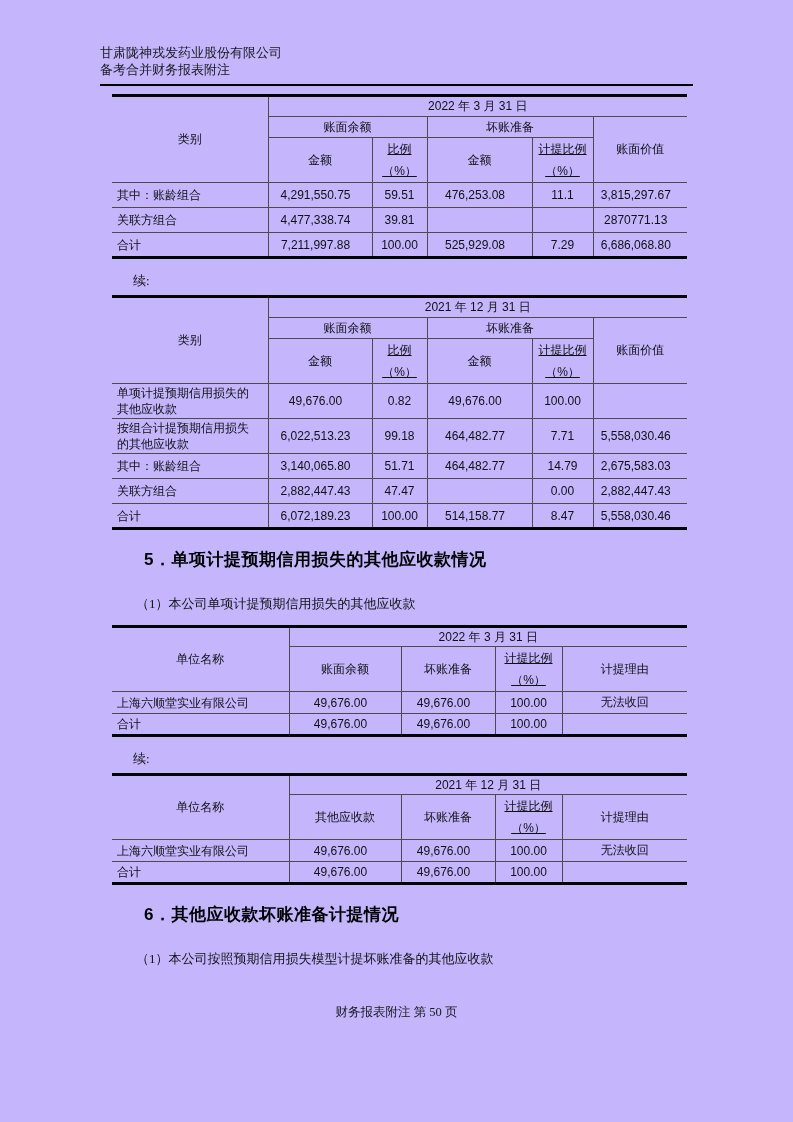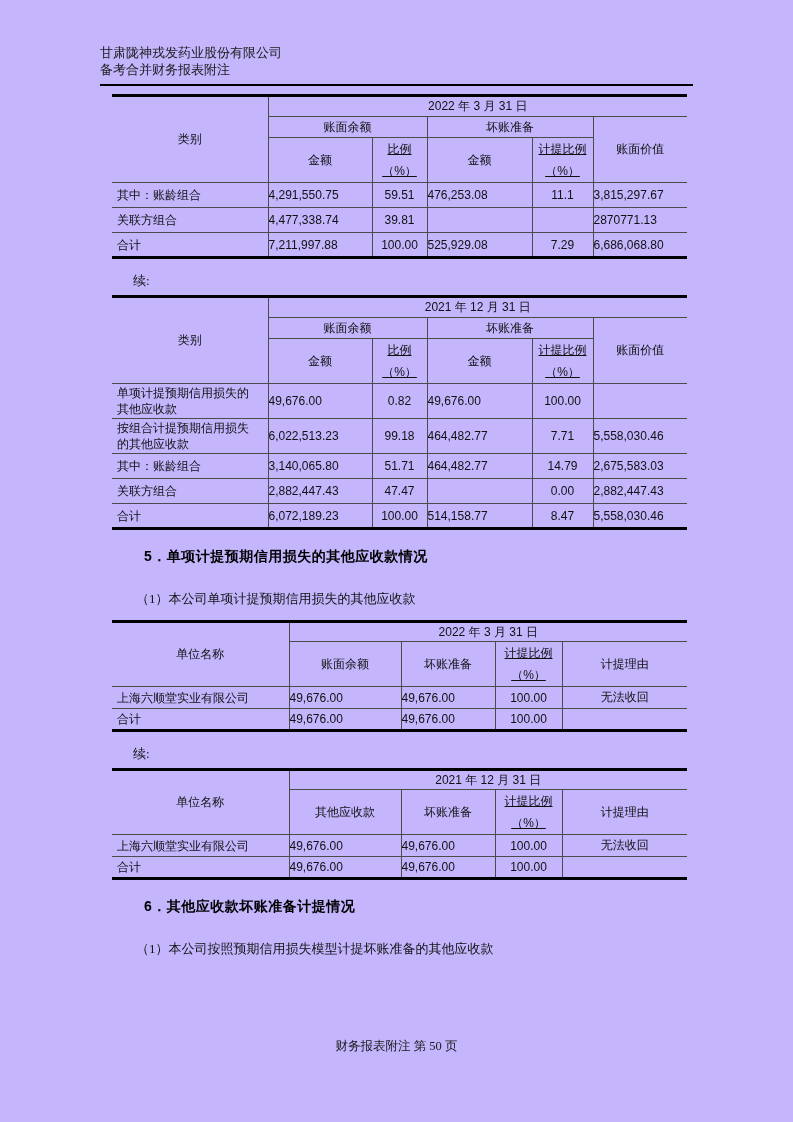--- a/index.html
+++ b/index.html
@@ -32,48 +32,48 @@
   }
   th,td {
     border-left:1px solid #4b4b4b;
     border-top:1px solid #4b4b4b;
     font-weight:normal; vertical-align:middle; text-align:center;
     overflow:hidden;
   }
   .no-l { border-left:none; }
   .pre { white-space:pre-line; line-height:22px;text-decoration:underline; }
   .lbl { text-align:left; padding-left:5px; white-space:pre-line; line-height:16px; }
-  .num { text-align:left; padding-right:9px; }
+  .num { text-align:center; padding-right:9px; }
   .ctr { text-align:left; }
   tr.hr1 > * { height:21px; }
   tr.hr2 > * { height:21px; }
   tr.hr3 > * { height:37px; }
   tr.br  > * { height:25px; }
   tr.brt > * { height:35px; }
   tr.hu1 > * { height:20px; }
   tr.hu2 > * { height:38px; }
   tr.bu  > * { height:22px;margin-left:36px; }
 
   .t1 { margin-top:8px; }
   .continued {
     font-family:"Liberation Serif","DejaVu Serif",serif;
     font-size:13px; margin:13px 0 5px 33px;
   }
   .t2 { margin-top:0; }
   .sec-heading {
-    font-size:14px; font-weight:bold; letter-spacing:.5px;
+    font-size:17px; font-weight:bold; letter-spacing:.5px;
     margin:18px 0 0 44px; color:#000;
   }
   .sec-sub {
     font-family:"Liberation Serif","DejaVu Serif",serif;
     font-size:13px; margin:24px 0 0 36px;
   }
   .t3 { margin-top:12px; }
   .footer {
-    position:absolute; top:1038px; left:0; width:793px;
+    position:absolute; top:1004px; left:0; width:793px;
     text-align:center;
     font-family:"Liberation Serif","DejaVu Serif",serif;
     font-size:12.5px; color:#1a1a1a;
   }
   
   col.c1a{width:156px} col.c1b{width:104px} col.c1c{width:55px}
   col.c1d{width:105px} col.c1e{width:61px}  col.c1f{width:94px}
   col.c3a{width:177px} col.c3b{width:112px} col.c3c{width:94px}
   col.c3d{width:67px}  col.c3e{width:125px}
 </style>

